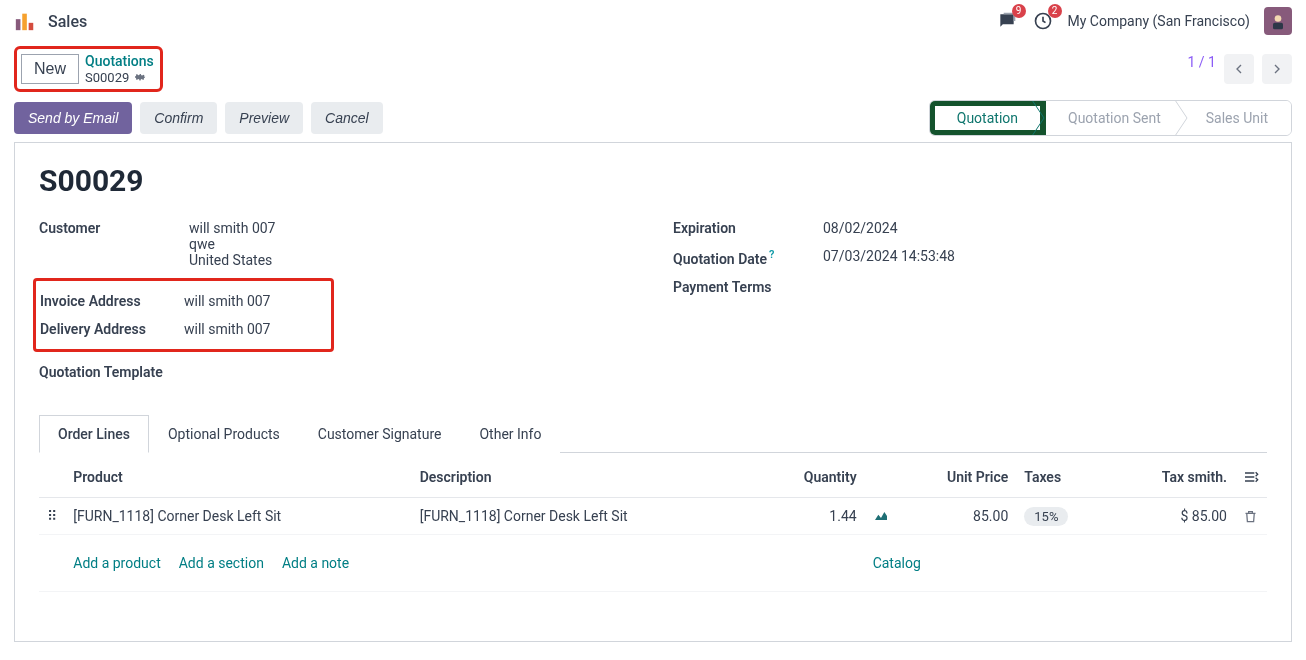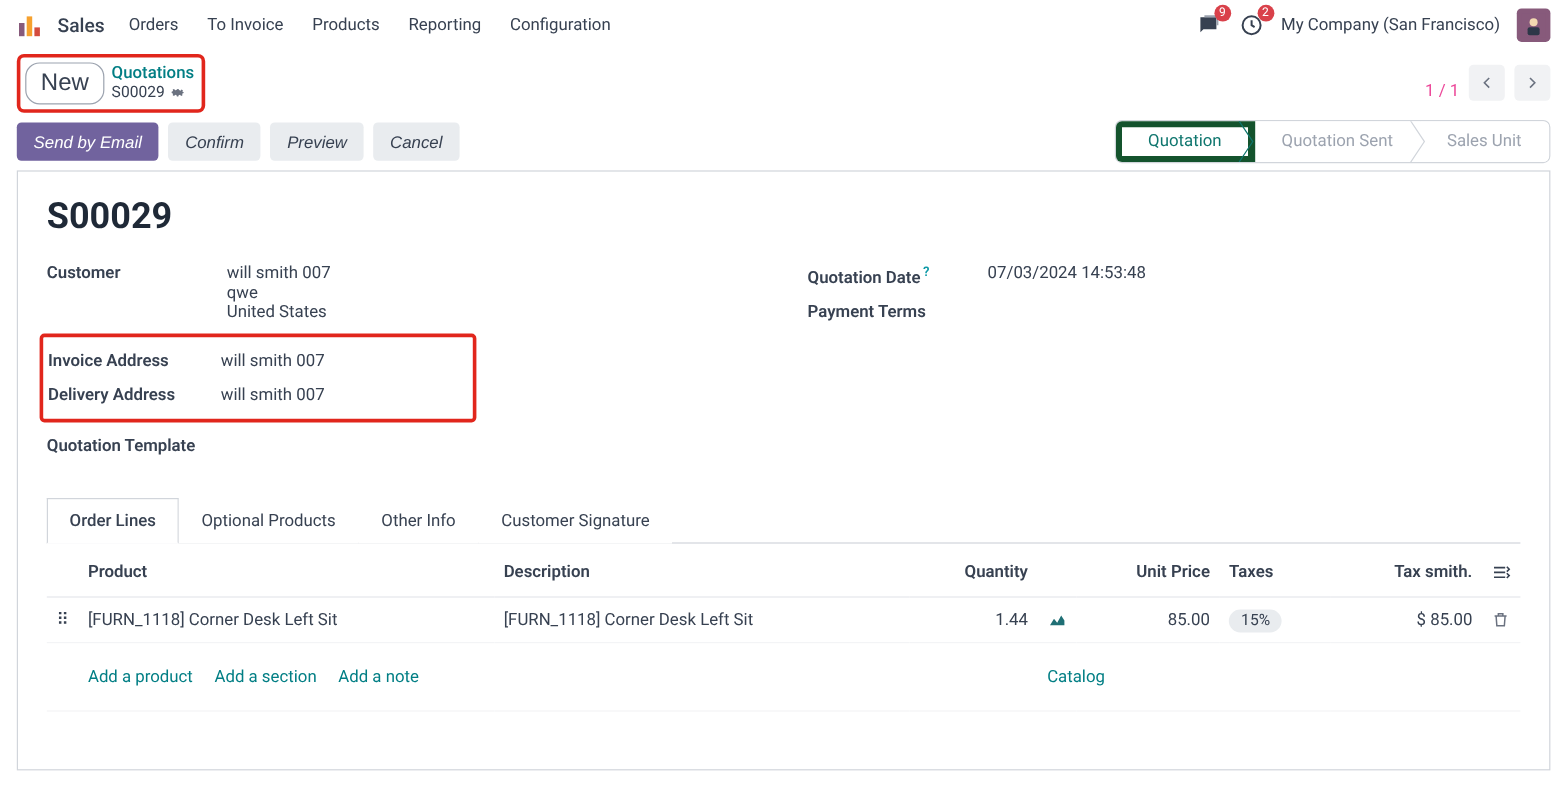--- a/index.html
+++ b/index.html
@@ -83,47 +83,47 @@
     border: 3px solid #e1261c;
     border-radius: 6px;
     padding: 4px 6px 4px 4px;
     display: flex;
     align-items: center;
     gap: 6px;
   }
   .btn-new {
     border: 1px solid #9ca3af;
     background: #fff;
-    border-radius: 12px;
+    border-radius: 0;
     padding: 5px 12px;
     color: #374151;
     cursor: pointer;
-    font-size: 20px;
+    font-size: 16px;
   }
   .crumb {
     display: flex;
     flex-direction: column;
     line-height: 1.2;
   }
   .crumb-top {
     color: #017e84;
     font-weight: 500;
     font-size: 14px;
   }
   .crumb-bottom {
     display: flex; align-items: center; gap: 4px;
     color: #374151;
     font-size: 13px;
   }
   .pager {
     margin-left: auto;
     display: flex;
-    align-items: flex-end;
+    align-items: flex-start;
     gap: 8px;
-    color: #ec4899;
+    color: #8b5cf6;
   }
   .pager-btn {
     width: 30px; height: 30px;
     background: #f1f2f4;
     border-radius: 4px;
     display:flex; align-items:center; justify-content:center;
     cursor: pointer;
     color: #6b7280;
   }
 
@@ -218,21 +218,21 @@
     margin-left:2px;
     cursor:pointer;
   }
 
   .highlight-red-block {
     border: 3px solid #e1261c;
     border-radius: 4px;
     padding: 6px 4px;
     margin-left:-6px;
     margin-top:4px;
-    width: 364px;
+    width: 301px;
   }
   .highlight-red-block .field-label{width:144px;}
 
   
   .tabs {
     display:flex;
     border-bottom: 1px solid #d1d5db;
     margin-top: 28px;
   }
   .tab {
@@ -295,27 +295,20 @@
 
 <div class="navbar">
   <span class="app-icon">
     <svg viewBox="0 0 24 24" width="22" height="22">
       <rect x="2" y="10" width="5" height="12" fill="#875A7B"></rect>
       <rect x="9" y="4" width="5" height="18" fill="#f6a12e"></rect>
       <rect x="16" y="14" width="5" height="8" fill="#d44c3e"></rect>
     </svg>
   </span>
   <span class="brand">Sales</span>
-  <div class="nav-menu">
-    <span class="nav-item">Orders</span>
-    <span class="nav-item">To Invoice</span>
-    <span class="nav-item">Products</span>
-    <span class="nav-item">Reporting</span>
-    <span class="nav-item">Configuration</span>
-  </div>
   <div class="navbar-right">
     <span class="icon-badge">
       <svg viewBox="0 0 24 24" width="20" height="20" fill="#374151">
           <path d="M4 4h16v12H7l-3 3V4z"></path>
           <path d="M8 2h14v10h-2V4H8V2z" fill="#9ca3af"></path>
         </svg>
       <span class="badge">9</span>
     </span>
     <span class="icon-badge">
       <svg viewBox="0 0 24 24" width="20" height="20" fill="none" stroke="#374151" stroke-width="2">
@@ -415,37 +408,41 @@
       </div>
 
       <div class="field-row" style="margin-top:6px;">
         <span class="field-label">Quotation Template</span>
         <span class="field-value"></span>
       </div>
     </div>
 
     <div class="col">
       <div class="field-row">
+        <span class="field-label">Expiration</span>
+        <span class="field-value">08/02/2024</span>
+      </div>
+      <div class="field-row">
         <span class="field-label">
           <span>Quotation Date</span><span class="help-q">?</span>
         </span>
         <span class="field-value">07/03/2024 14:53:48</span>
       </div>
       <div class="field-row">
         <span class="field-label">Payment Terms</span>
         <span class="field-value"></span>
       </div>
     </div>
   </div>
 
   <div class="tabs">
     <div class="tab active">Order Lines</div>
     <div class="tab">Optional Products</div>
+    <div class="tab">Customer Signature</div>
     <div class="tab">Other Info</div>
-    <div class="tab">Customer Signature</div>
   </div>
 
   <table class="lines">
     <thead>
       <tr>
         <th style="width:22px"></th>
         <th>Product</th>
         <th>Description</th>
         <th class="r">Quantity</th>
         <th style="width:20px"></th>

